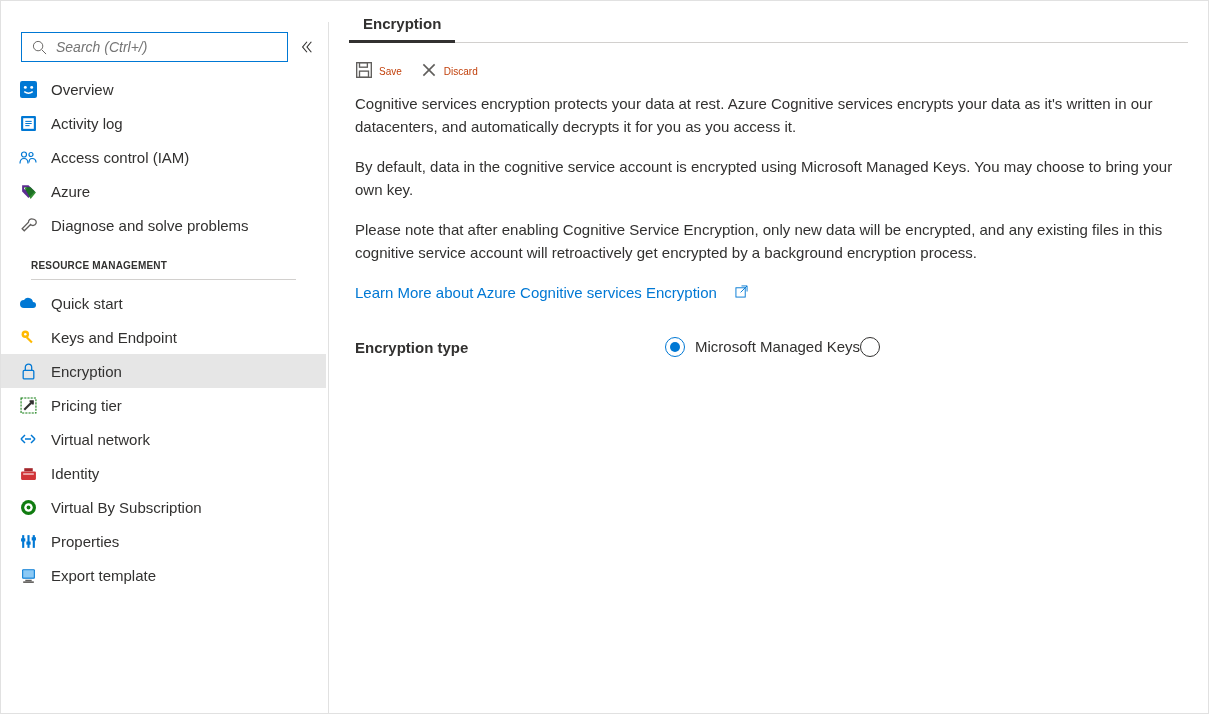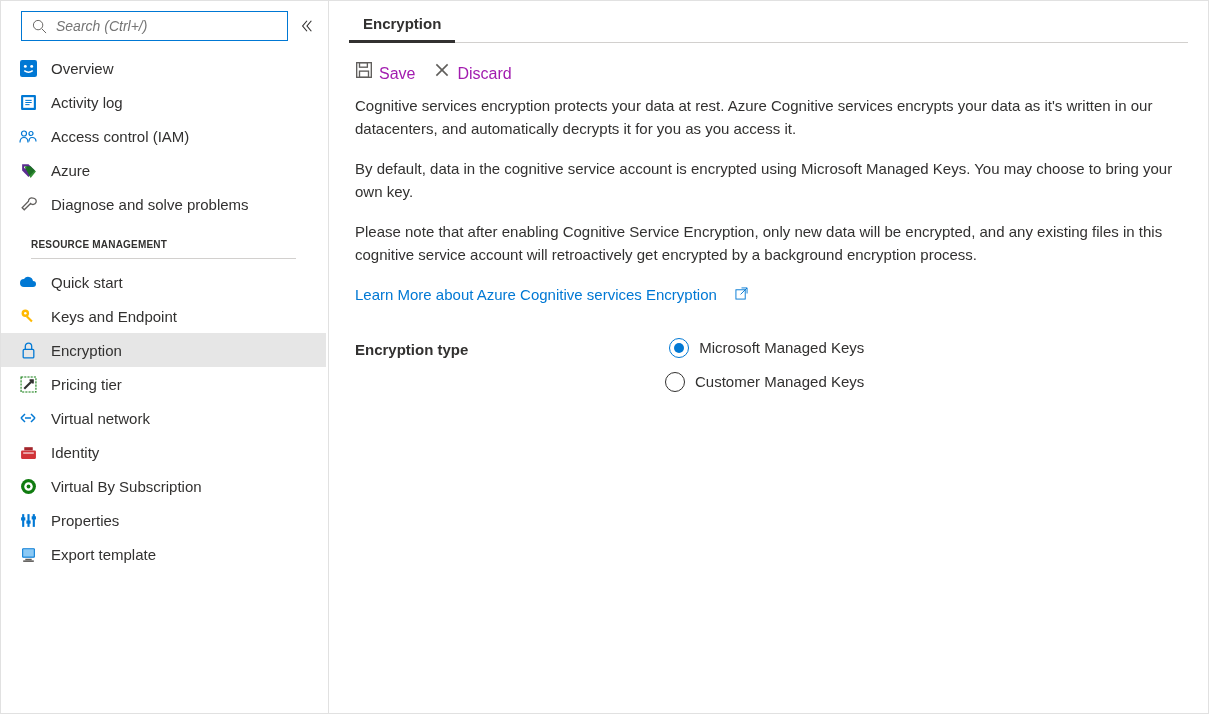--- a/index.html
+++ b/index.html
@@ -13,20 +13,21 @@
     overflow: hidden;
     display: flex;
     border: 1px solid #e1e1e1;
   }
   .sidebar {
     width: 328px;
     border-right: 1px solid #e1e1e1;
     display: flex;
     flex-direction: column;
     position: relative;
+    margin-top: 21px;
   }
   .search-row {
     display: flex;
     align-items: center;
     padding: 10px 10px 10px 20px;
     gap: 8px;
   }
   .search-box {
     flex: 1;
     display: flex;
@@ -125,24 +126,24 @@
     background: #323130;
   }
   .toolbar {
     display: flex;
     gap: 18px;
     padding: 18px 6px 12px 6px;
     align-items: center;
   }
   .tool-btn {
     display: flex;
-    align-items: flex-end;
+    align-items: center;
     gap: 6px;
-    font-size: 16px;
-    color: #a21caf;
+    font-size: 10px;
+    color: #c2410c;
     cursor: pointer;
   }
   .content-body {
     padding: 0 6px;
     font-size: 15px;
     line-height: 1.5;
     color: #323130;
   }
   .content-body p { margin-bottom: 18px; }
   .link {
@@ -157,23 +158,22 @@
     margin-top: 30px;
   }
   .form-label {
     width: 310px;
     font-weight: 600;
     font-size: 15px;
     padding-top: 2px;
   }
   .radio-group {
     display: flex;
-    flex-direction: column;
-    gap: 12px;
-    align-items: flex-end;
+    flex-direction: row;
+    gap: 0;
   }
   .radio-item {
     display: flex;
     align-items: center;
     gap: 10px;
     cursor: pointer;
     font-size: 15px;
   }
   .radio-circle {
     width: 20px; height: 20px;
@@ -411,18 +411,17 @@
       <div class="form-label">Encryption type</div>
       <div class="radio-group">
         <div class="radio-item">
           <span class="radio-circle checked">
               <span class="radio-dot"></span>
             </span>
           <span>Microsoft Managed Keys</span>
         </div>
         <div class="radio-item">
           <span class="radio-circle"></span>
-          <span>Customer Managed Keys</span>
         </div>
       </div>
     </div>
   </div>
 </div>
 
 </body></html>

